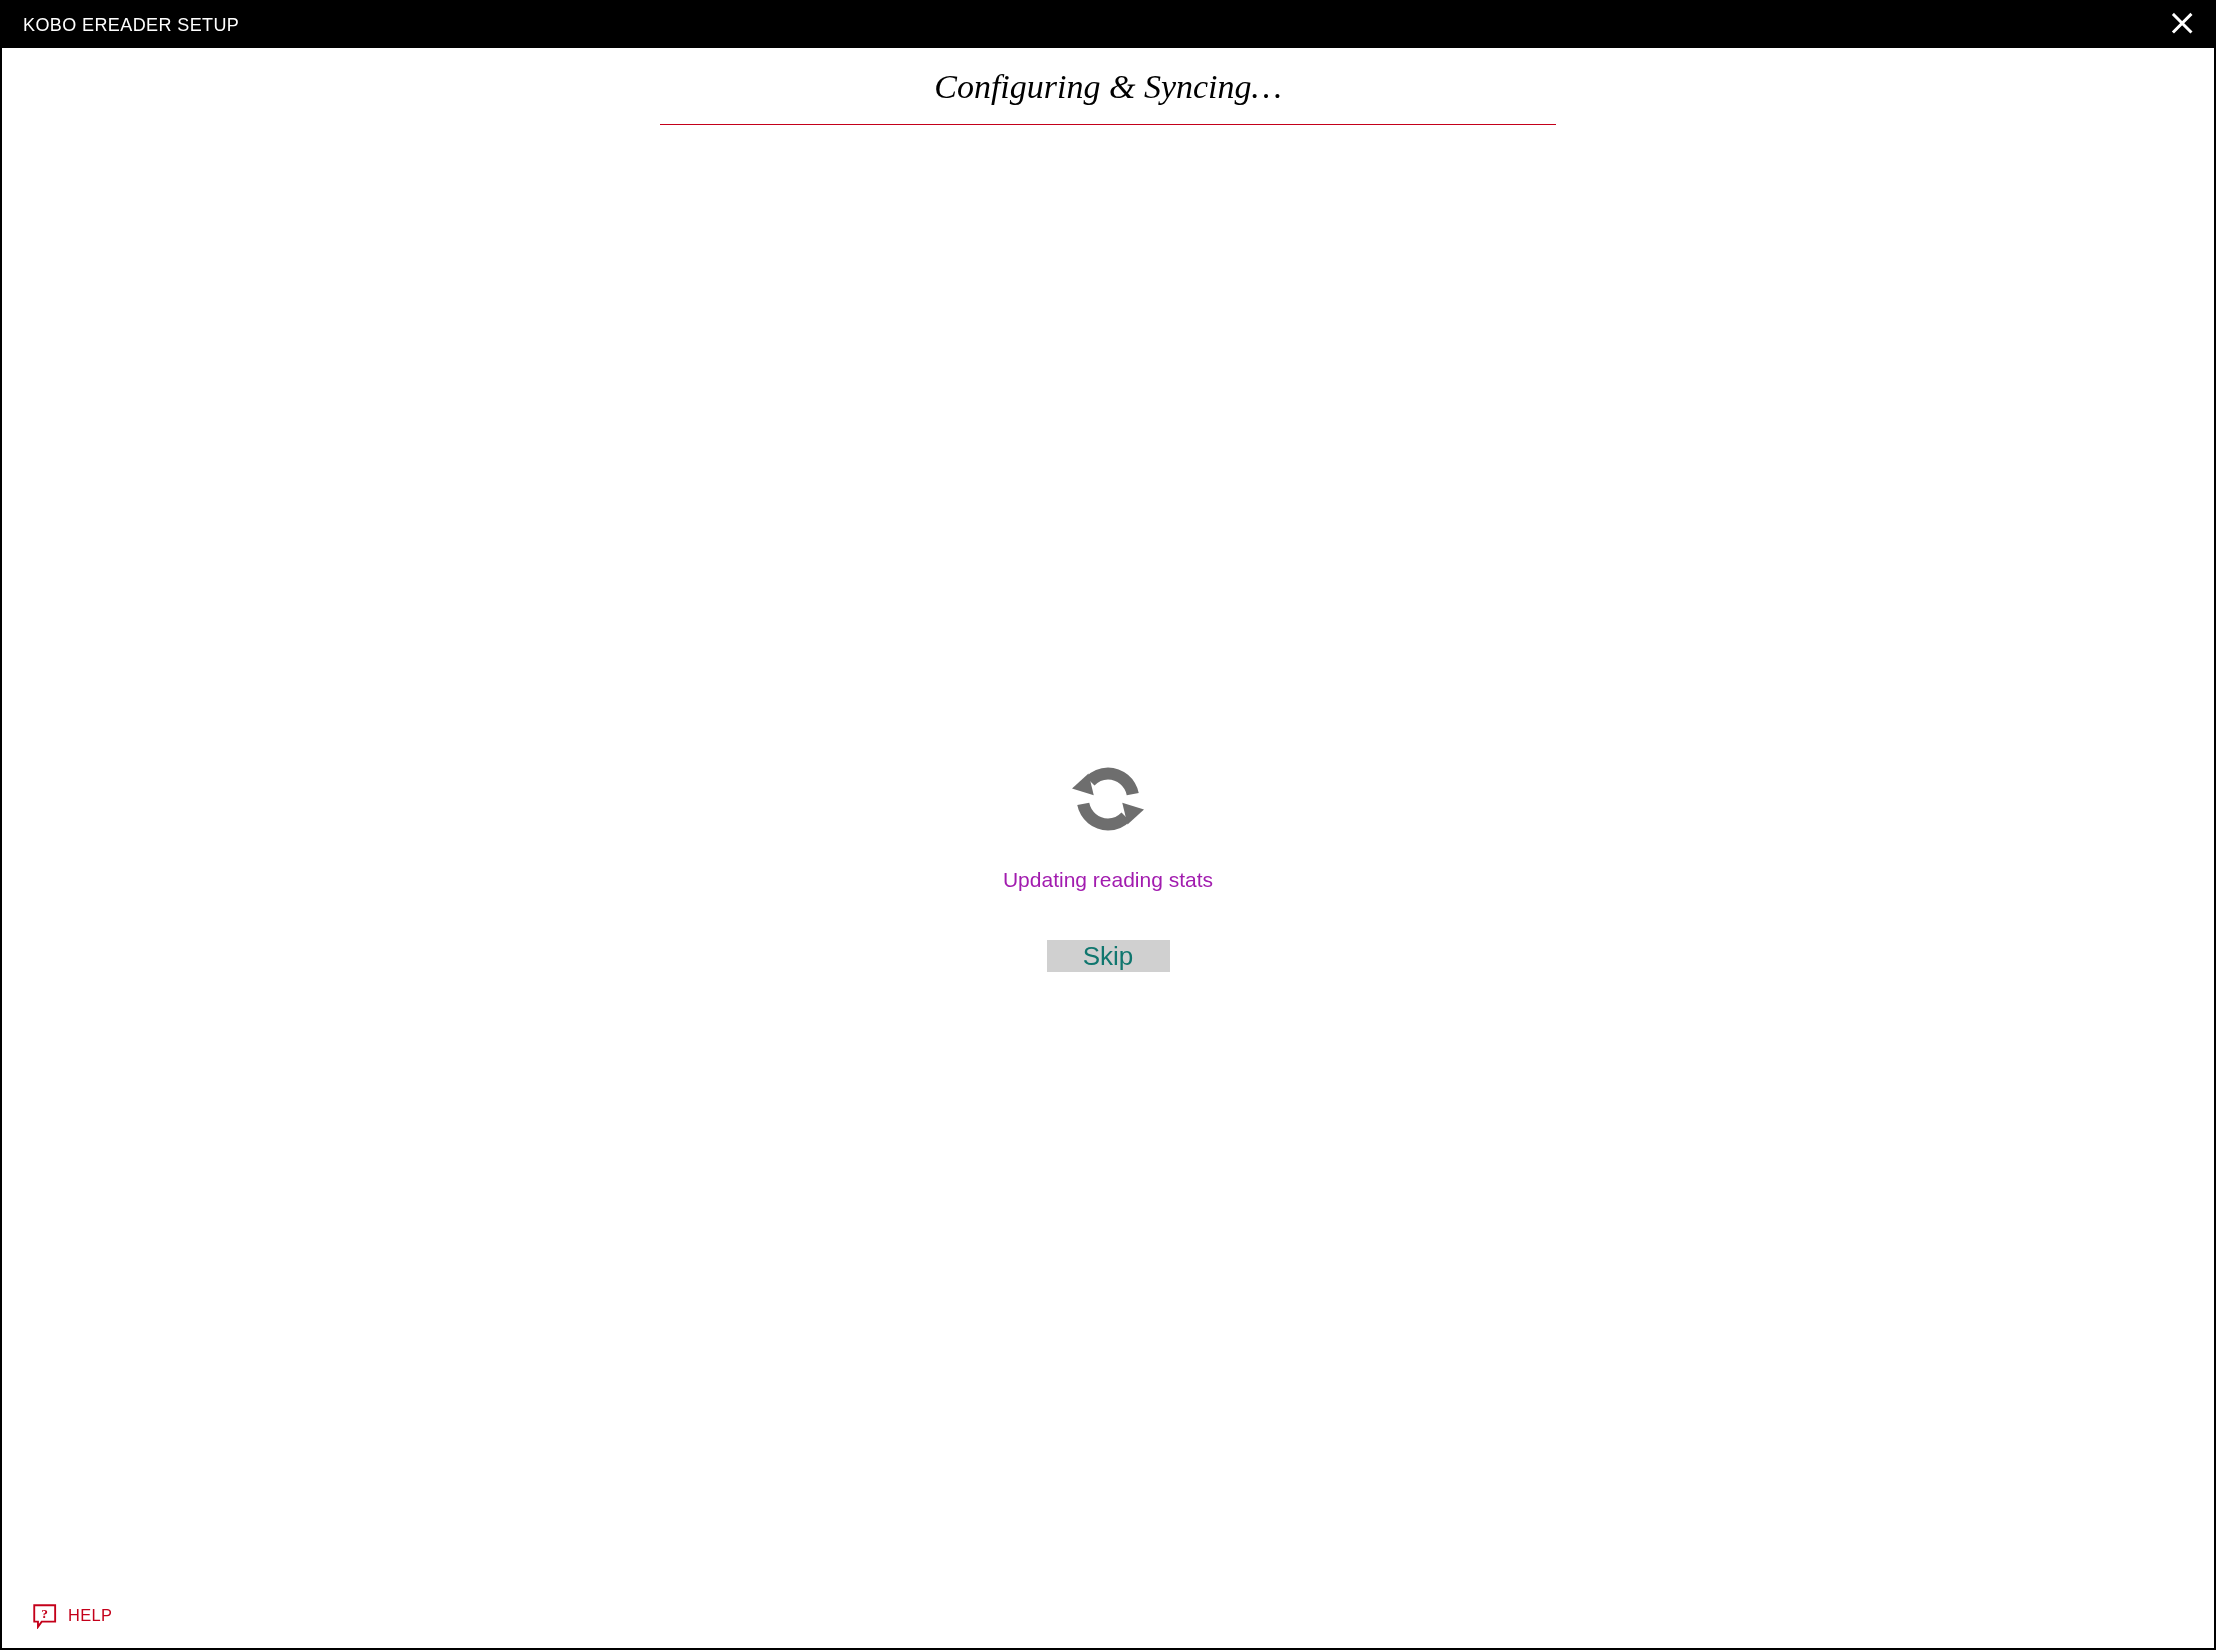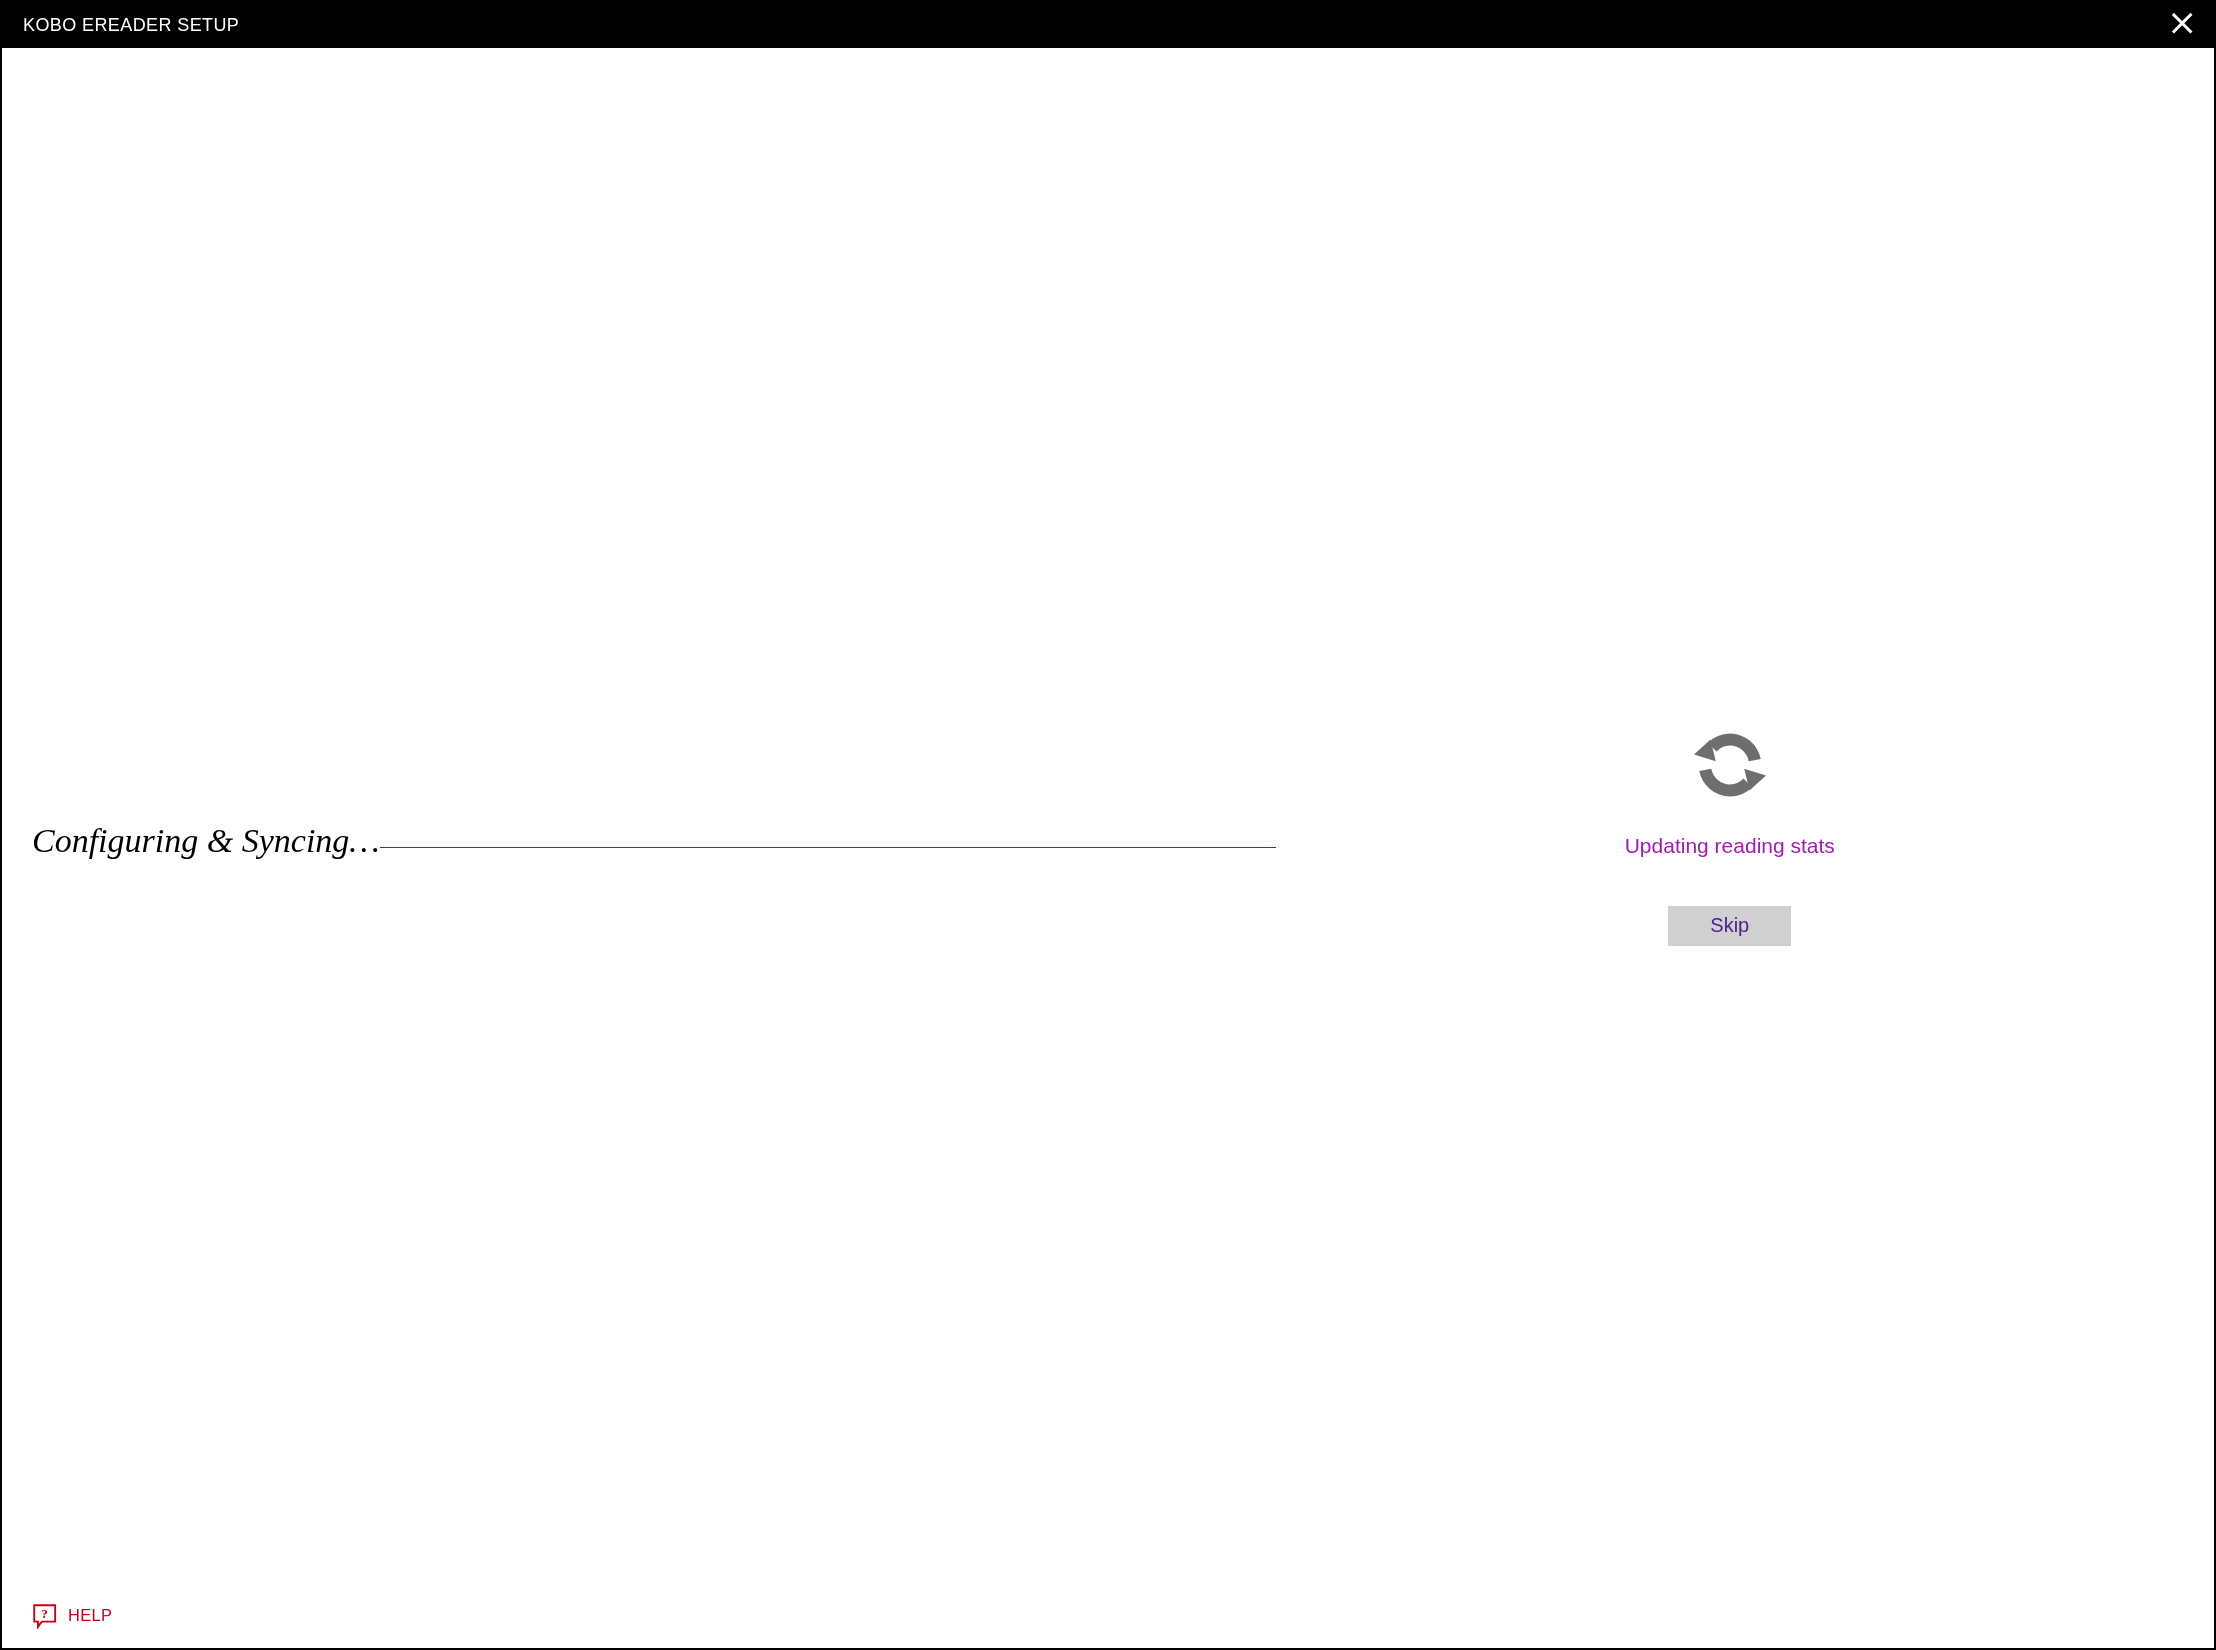--- a/index.html
+++ b/index.html
@@ -40,21 +40,21 @@
     align-items: center;
     justify-content: center;
     cursor: pointer;
     background: none;
     border: none;
   }
   .close-btn svg { width: 22.4px; height: 22.4px; }
   .content {
     flex: 1;
     display: flex;
-    flex-direction: row;
+    flex-direction: column;
     align-items: center;
     position: relative;
     padding: 15px 30px 16px 30px;
     border-radius: 21px;
   }
   .page-heading {
     font-family: Georgia, "Times New Roman", serif;
     font-style: italic;
     font-size: 34px;
     font-weight: 400;
@@ -92,24 +92,24 @@
     font-size: 21px;
     color: #a21caf;
     text-align: center;
     margin-top: 3px;
   }
   .skip-btn {
     margin-top: 27px;
     background: #d0d0d0;
     border: none;
     width: 123px;
-    height: 40px;
-    font-size: 20px;
+    height: 32px;
+    font-size: 26px;
     font-family: inherit;
-    color: #4c1d95;
+    color: #0f766e;
     cursor: pointer;
   }
   .footer {
     position: absolute;
     left: 30px;
     bottom: 19.4px;
     display: flex;
     align-items: center;
     gap: 10.5px;
     cursor: pointer;

